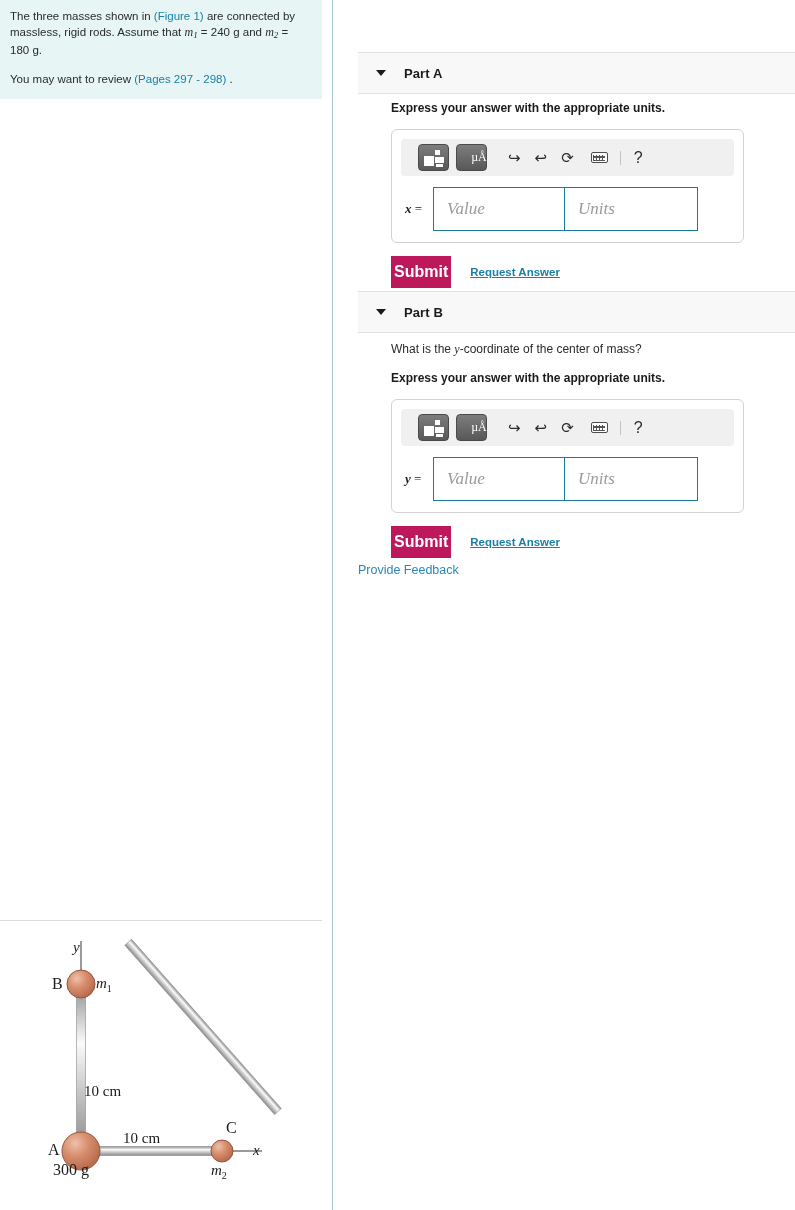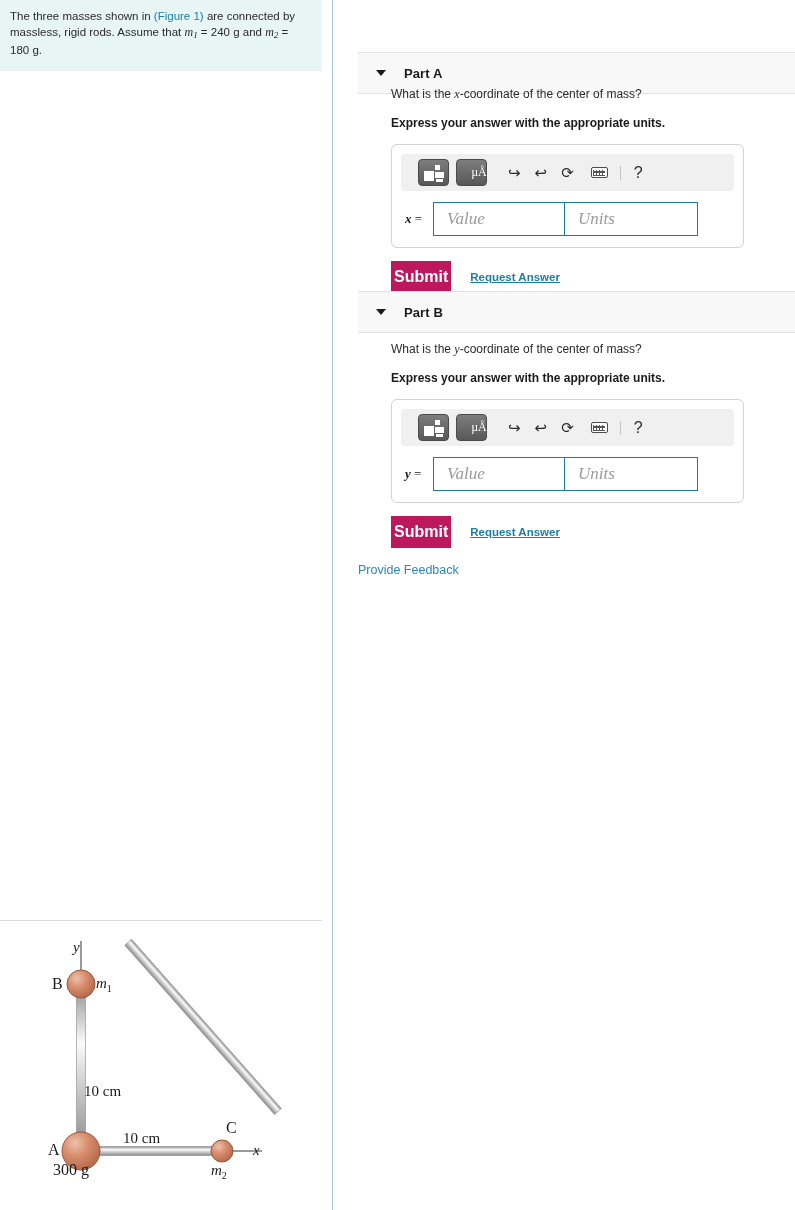--- a/index.html
+++ b/index.html
@@ -124,21 +124,21 @@
   }
   .help-q { font-size: 16px; color: #2b2b2b; margin-left: 13px; }
 
   .input-row { display: flex; align-items: center; margin-top: 11px; padding-left: 4px; }
   .var-eq {
     font-family: "Liberation Serif", serif; font-size: 13px;
     width: 28px; color: #1b1b1b;
   }
   .var-eq em { font-style: italic; font-weight: bold; }
   .field {
-    height: 34px; border: 1px solid #1a7f96; background: #fff;
+    height: 44px; border: 1px solid #1a7f96; background: #fff;
     display: flex; align-items: center; padding-left: 13px;
   }
   .field.value-field { width: 132px; }
   .field.units-field { width: 133px; border-left: none; align-items: center; }
   .field span {
     font-family: "Liberation Serif", serif; font-style: italic;
     font-size: 17px; color: #9a9a9a;
   }
 
   .actions { display: flex; align-items: center; margin-top: 13px; }
@@ -160,20 +160,23 @@
 </head>
 <body>
 
 <div id="app">
 
   <div id="left-panel">
 
     <div id="problem-box">
       <p class="p-text">
         <span>The three masses shown in </span><a class="lnk" href="#">(Figure 1)</a><span> are connected by massless, rigid rods. Assume that </span><span class="mvar">m</span><span class="mvar msub">1</span><span> = 240 g and </span><span class="mvar">m</span><span class="mvar msub">2</span><span> = 180 g.</span>
+      </p>
+      <p class="p-text second">
+        <span>You may want to review </span><a class="lnk" href="#">(Pages 297 - 298)</a><span> .</span>
       </p>
     </div>
 
     <div id="figure-section">
       <div id="figure-sep"></div>
 
       <div id="figure-canvas">
         <svg width="322" height="250" viewBox="0 0 322 250">
           <defs>
             <radialGradient id="ballGrad" cx="35%" cy="30%" r="72%">
@@ -230,21 +233,20 @@
   <div id="panel-divider"></div>
 
   <div id="right-panel">
 
     <div class="part-header" style="top:52px;">
       <span class="caret"></span>
       <span class="part-title">Part A</span>
     </div>
 
     <div class="part-body" style="top:87px;">
-      <p class="q-line"><span>What is the </span><span class="mvar">x</span><span>-coordinate of the center of mass?</span></p>
       <p class="q-bold">Express your answer with the appropriate units.</p>
 
       <div class="answer-card">
         <div class="tool-strip">
           <div class="tbtn">
             <span class="sq" style="left:5px;  top:11px; width:10px; height:10px;"></span>
             <span class="sq" style="left:16px; top:5px;  width:5px;  height:5px;"></span>
             <span class="sq" style="left:16px; top:12px; width:9px;  height:6px;"></span>
             <span class="sq" style="left:17px; top:19px; width:7px;  height:3px;"></span>
           </div>

